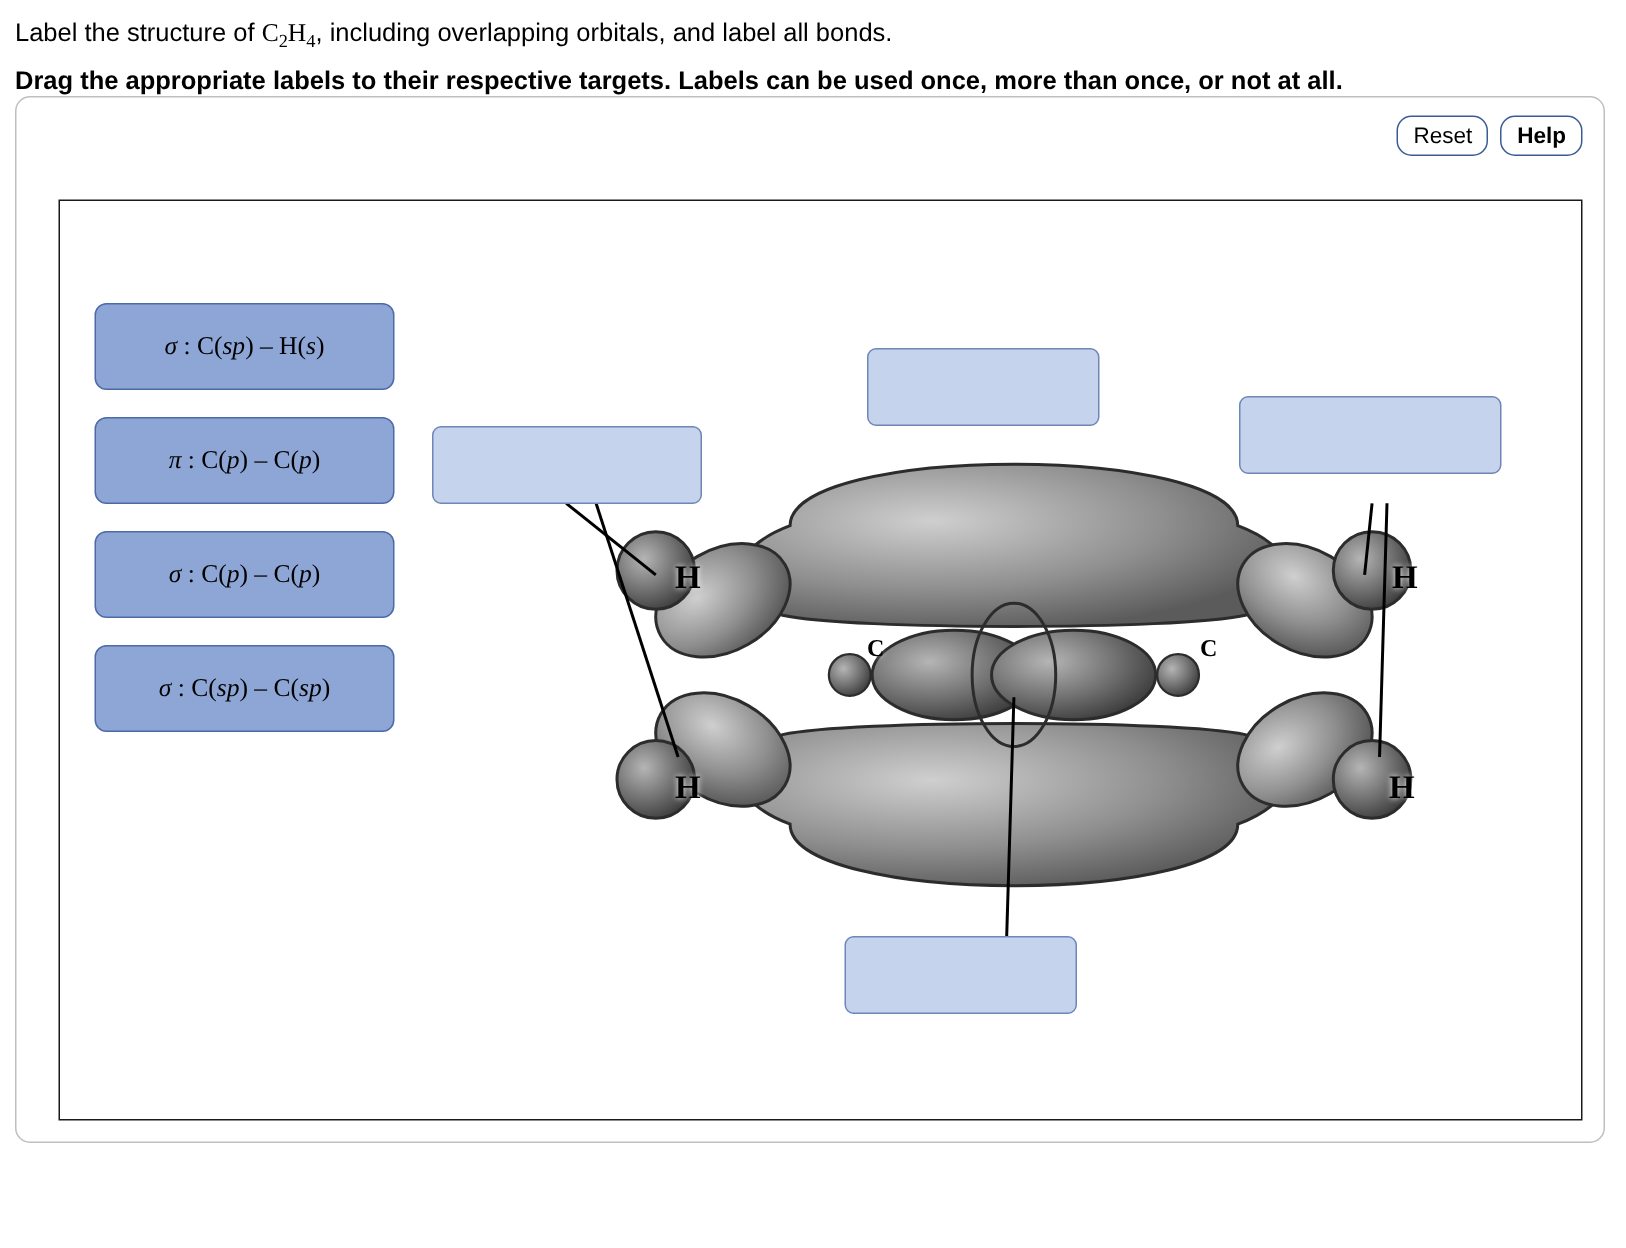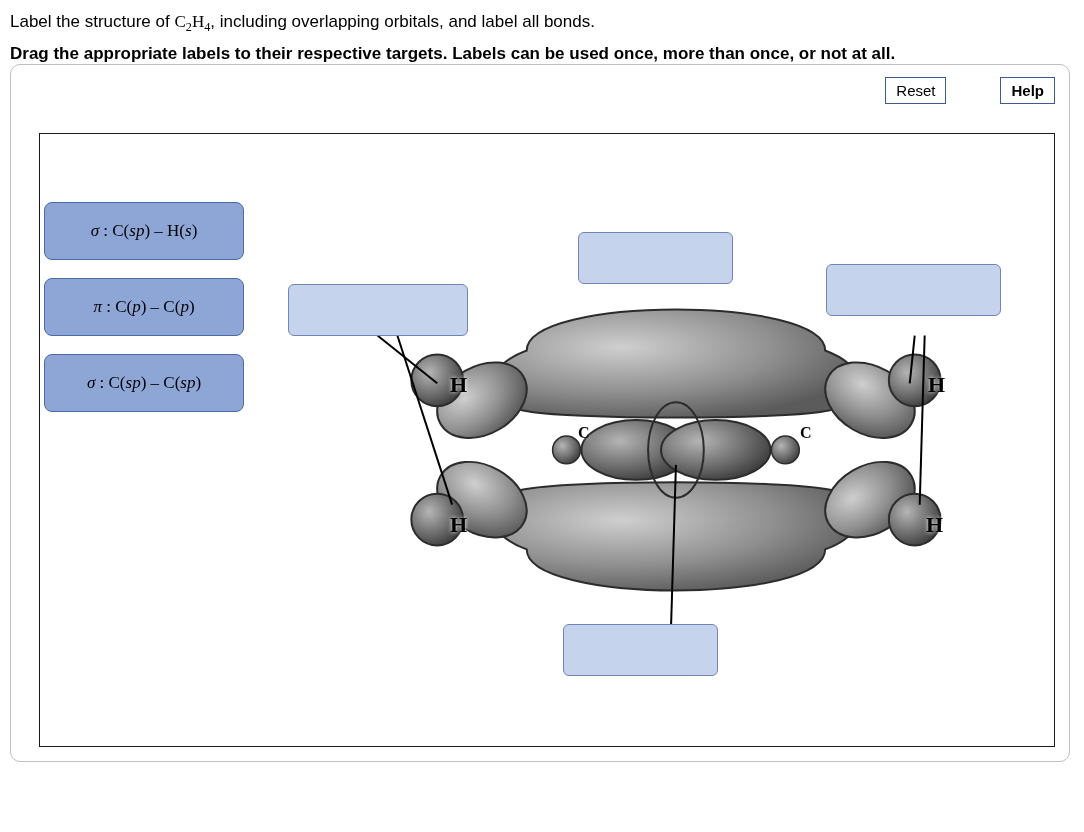--- a/index.html
+++ b/index.html
@@ -33,41 +33,40 @@
     right: 14px;
     display: flex;
     gap: 8px;
   }
   .btn {
     border: 1px solid #3a5b96;
     background: #fff;
     color: #000;
     font-size: 15px;
     padding: 4px 10px;
-    border-radius: 0;
+    border-radius: 10px;
     cursor: pointer;
     font-family: Arial, Helvetica, sans-serif;
-    margin-left: 46px;
   }
   .btn.bold { font-weight: bold; }
 
   
   .workspace {
     position: absolute;
     left: 28px;
     top: 68px;
     right: 14px;
     bottom: 14px;
     border: 1px solid #1a1a1a;
   }
 
   
   .bank {
     position: absolute;
-    left: 4px;
+    left: 23px;
     top: 68px;
     width: 200px;
     display: flex;
     flex-direction: column;
     gap: 18px;
   }
   .label-chip {
     background: #8ea6d6;
     border: 1px solid #4c6aa8;
     border-radius: 8px;
@@ -145,20 +144,23 @@
   <div class="workspace">
 
     <div class="bank">
       <div class="label-chip">
         <span><span class="it">σ</span><span> : C(</span><span class="it">sp</span><span>) – H(</span><span class="it">s</span><span>)</span></span>
       </div>
       <div class="label-chip">
         <span><span class="it">π</span><span> : C(</span><span class="it">p</span><span>) – C(</span><span class="it">p</span><span>)</span></span>
       </div>
       <div class="label-chip">
+        <span><span class="it">σ</span><span> : C(</span><span class="it">p</span><span>) – C(</span><span class="it">p</span><span>)</span></span>
+      </div>
+      <div class="label-chip">
         <span><span class="it">σ</span><span> : C(</span><span class="it">sp</span><span>) – C(</span><span class="it">sp</span><span>)</span></span>
       </div>
     </div>
 
     <div class="diagram">
 
       <svg class="orb-svg" viewBox="0 0 780 610">
         <defs>
           <radialGradient id="gLobe" cx="35%" cy="35%" r="70%">
             <stop offset="0%" stop-color="#cfcfcf"></stop>

